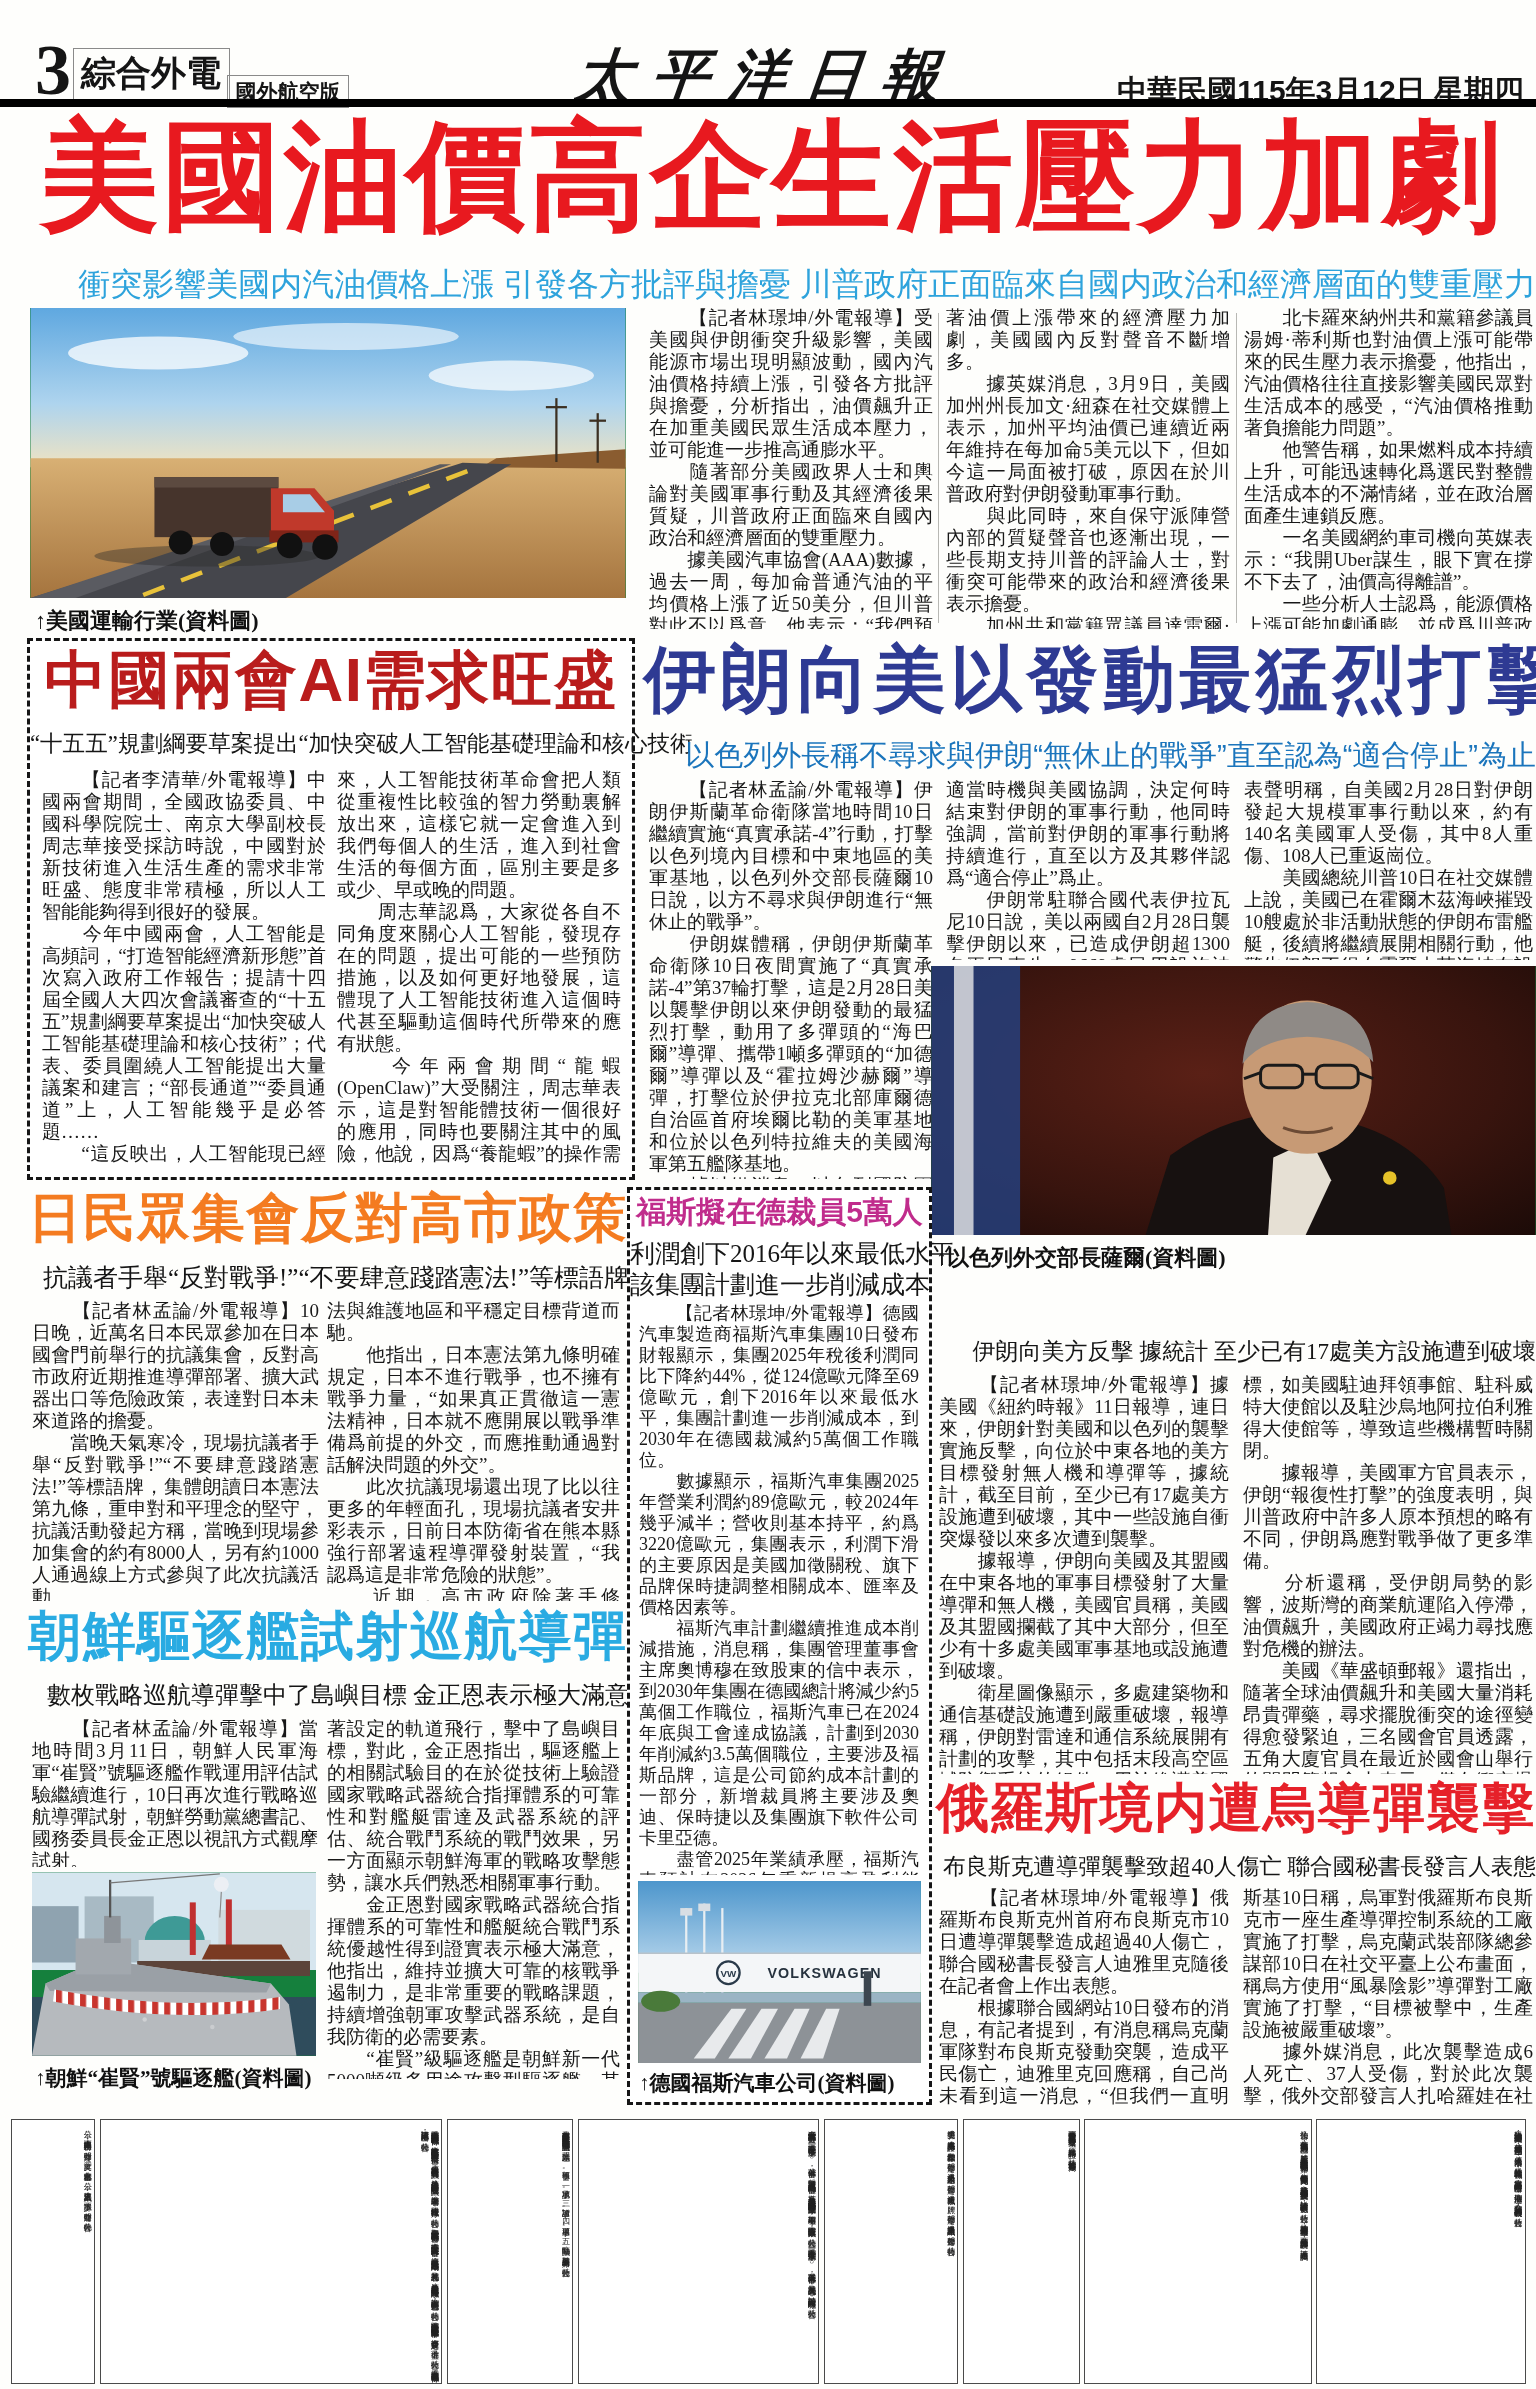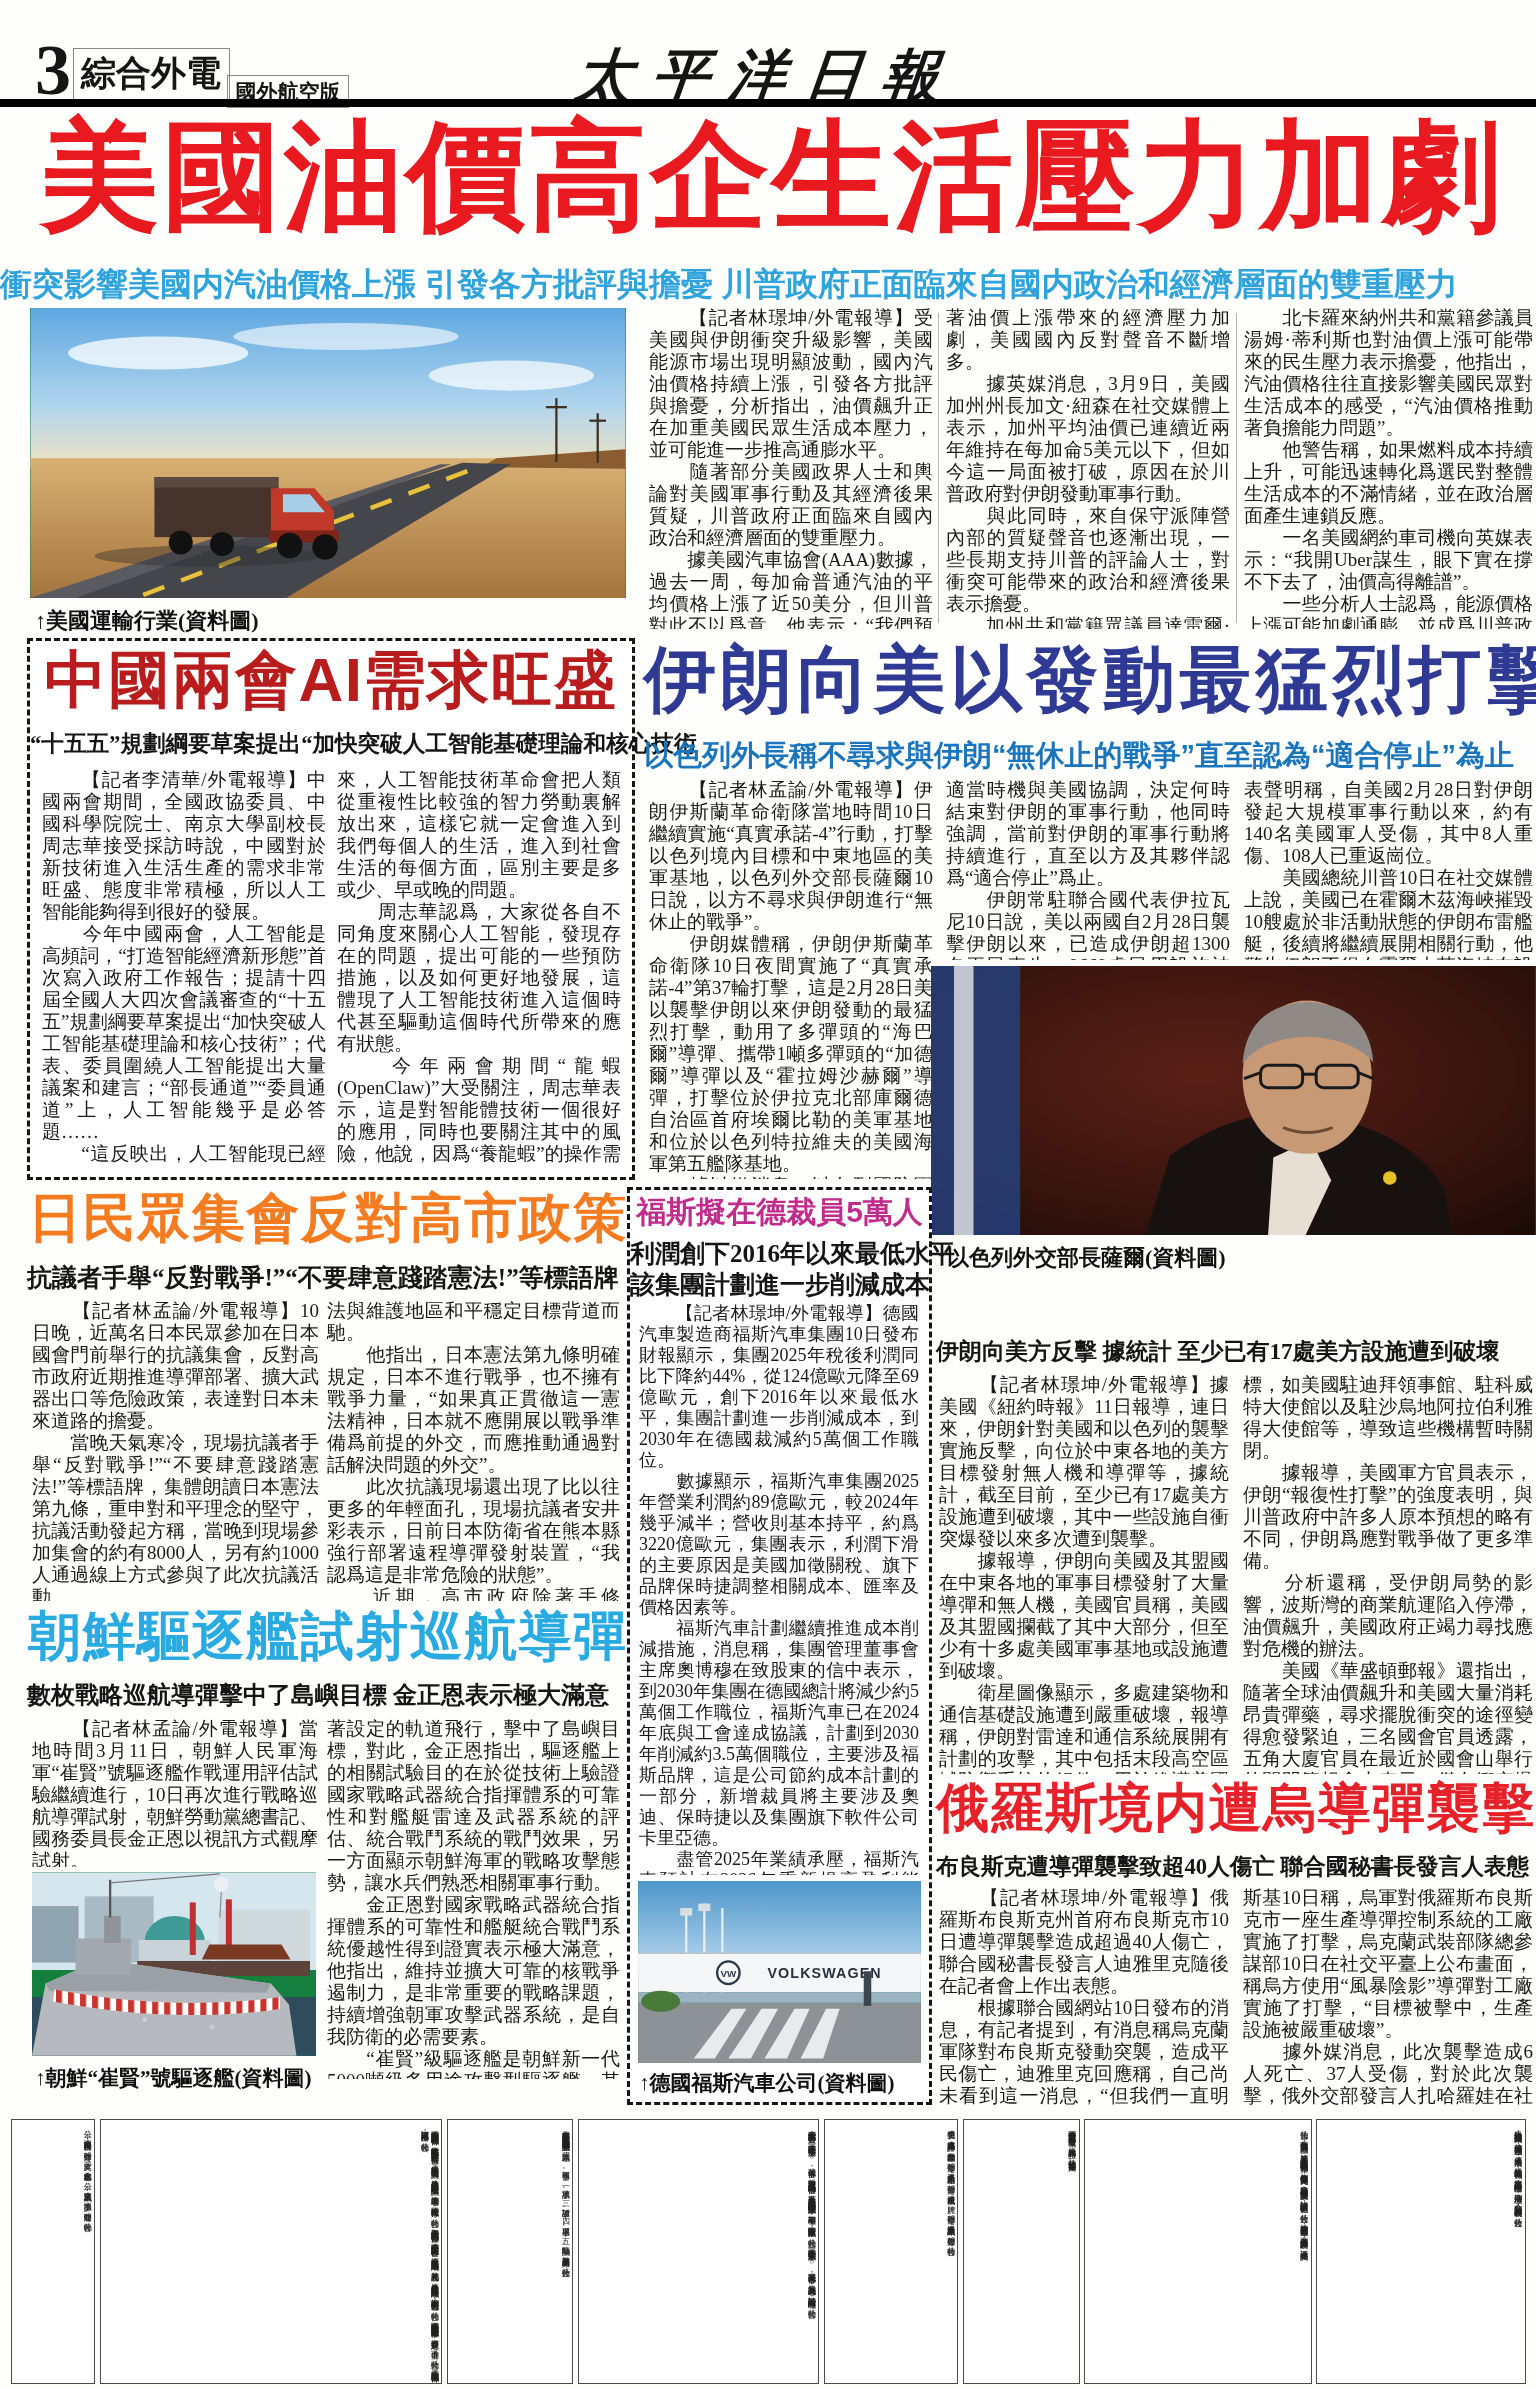--- a/index.html
+++ b/index.html
@@ -2,21 +2,21 @@
 <html style="font-size:12px"><head>
 <meta charset="utf-8">
 <style>
   html,body{margin:0;padding:0;background:#e9e9e6;}
   #page{position:relative;width:1536px;height:2389px;background:#fefefc;overflow:hidden;
         font-family:"Liberation Serif","DejaVu Serif",serif;color:#151515;}
   .abs{position:absolute;}
   .sans{font-family:"Liberation Sans","DejaVu Sans",sans-serif;}
   .serif{font-family:"Liberation Serif","DejaVu Serif",serif;}
   .headline{font-weight:900;text-align:center;line-height:1.06;white-space:nowrap;}
-  .subhead{font-weight:700;text-align:left;white-space:nowrap;}
+  .subhead{font-weight:400;text-align:right;white-space:nowrap;}
   .col{font-size:19px;line-height:22px;text-align:justify;white-space:pre-wrap;
        overflow:hidden;color:#181818;}
   .caption{font-weight:700;font-size:22px;color:#111;}
   .dashedbox{border:3px dashed #161616;background:#fff;}
   .photo{overflow:hidden;background:#15803d;}
   .photo svg{display:block;}
   .colrule{width:0.8px;background:#b8b8b4;}
   .ads{display:flex;gap:4.5px;align-items:stretch;}
   .adblock{border:1.5px solid #4a4a4a;padding:3.8px 2.3px;writing-mode:vertical-rl;
            font-size:8px;line-height:9.8px;letter-spacing:0.4px;text-align:justify;
@@ -29,20 +29,21 @@
 <div id="page">
 
   <div class="abs" style="left:35px;top:42px;display:flex;align-items:flex-end;">
     <span class="serif" style="font-size:72px;font-weight:900;line-height:.8;">3</span>
     <span class="boxed sans" style="font-size:35px;font-weight:700;padding:1.5px 7.5px;margin-left:1.5px;">綜合外電</span>
   </div>
   <div class="abs boxed sans" style="left:227px;top:75px;font-size:21px;font-weight:700;padding:1.5px 7.5px;">國外航空版</div>
 
   <div class="abs serif" style="left:481px;top:38px;width:572px;text-align:center;font-size:57px;font-weight:900;font-style:italic;letter-spacing:19.6px;transform:skewX(-6deg);">太平洋日報</div>
 
+  <div class="abs sans" style="right:12px;top:71px;font-size:30px;font-weight:700;">中華民國115年3月12日 星期四</div>
 
   <div class="abs" style="left:0;top:99px;width:1536px;height:7.5px;background:#000;"></div>
 
   <div class="abs headline sans" style="left:4px;top:113px;width:1428px;font-size:119px;letter-spacing:3px;color:#e8191f;padding-left:36px;">美國油價高企生活壓力加劇</div>
   <div class="abs subhead sans" style="left:0;top:263px;width:1536px;font-size:32px;color:#2ea3dc;">衝突影響美國内汽油價格上漲 引發各方批評與擔憂 川普政府正面臨來自國内政治和經濟層面的雙重壓力</div>
 
   <div class="abs photo" style="left:30px;top:308px;width:596px;height:290px;">
     <svg width="596" height="290" viewBox="0 0 792 386">
       <defs>
         <linearGradient id="sky1" x1="0" y1="0" x2="0" y2="1">

